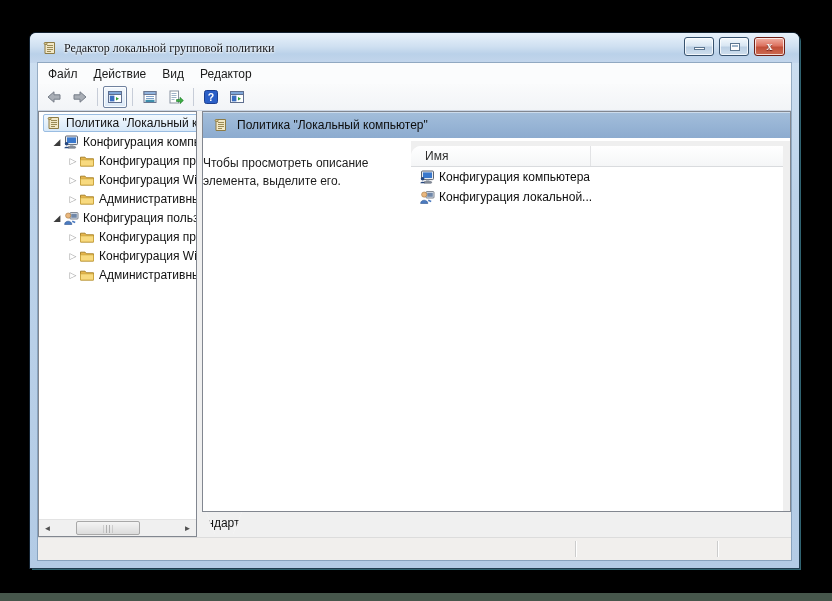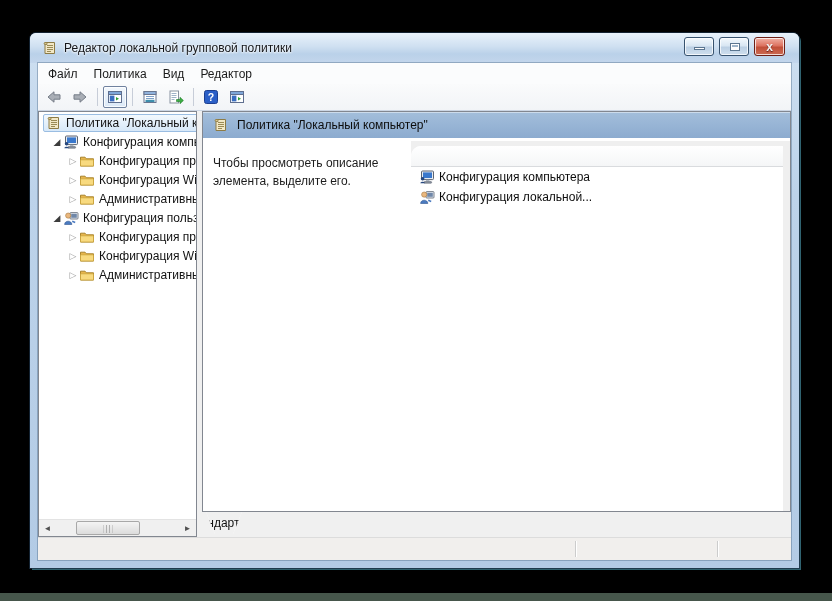--- a/index.html
+++ b/index.html
@@ -9,21 +9,21 @@
   .screen { position:absolute; inset:0; background:#000; }
   .bottom-band { position:absolute; left:0; right:0; bottom:0; height:8px; background:#46564b; }
 
   
   .window { position:absolute; left:30px; top:33px; width:769px; height:535px;
             background:linear-gradient(180deg,#cfe0f1 0%,#bdd3ea 30%,#b3cbe5 100%);
             border-radius:6px 6px 0 0;
             box-shadow:0 0 0 1px rgba(25,45,65,.75), 2px 2px 0 0 rgba(96,198,224,.5); }
   .titlebar { position:absolute; left:0; top:0; right:0; height:30px; display:flex; align-items:center;
               border-radius:6px 6px 0 0;
-              background:linear-gradient(180deg,#e9f2fb 0%,#cfe0f1 45%,#bad1e9 70%,#c3d6ec 100%); }
+              background:linear-gradient(180deg,#e9f2fb 0%,#cfe0f1 45%,#bad1e9 70%,#c3d6ec 100%);font-family:Liberation Serif, serif; }
   .title-icon { width:16px; height:16px; margin-left:12px; flex:0 0 auto; }
   .title-text { margin-left:6px; font-size:12px; color:#14161a; text-shadow:0 0 3px rgba(255,255,255,.9), 0 1px 2px rgba(255,255,255,.9); white-space:nowrap; }
 
   .win-buttons { position:absolute; top:4px; right:14px; display:flex; gap:5px; }
   .win-btn { width:30px; height:19px; border-radius:3px; border:1px solid #38536f; position:relative;
              background:linear-gradient(180deg,#f4f9fd 0%,#d9e7f3 45%,#bcd0e4 55%,#cfdfee 100%);
              box-shadow:inset 0 0 0 1px rgba(255,255,255,.75); }
   .win-btn.close { width:31px; border-color:#6e1f16;
              background:linear-gradient(180deg,#f0b1a5 0%,#dd7361 45%,#c14f39 55%,#cb6a52 100%); }
   .glyph-min { position:absolute; left:9px; bottom:5px; width:11px; height:3px; background:#fdfdfd; border:1px solid #5c7globalThis;
@@ -66,21 +66,21 @@
   .scroll-thumb::before { content:''; position:absolute; left:50%; top:3px; width:9px; height:8px; transform:translateX(-50%);
                   background:repeating-linear-gradient(90deg,#b0b0b0 0 1px,transparent 1px 3px); }
 
   .right-region { position:absolute; left:164px; right:0; top:0; bottom:0; }
   .right-panel { position:absolute; left:0; right:0; top:0; bottom:25px; border:1px solid #828790; background:#fff; overflow:hidden; }
   .rp-header { height:26px; background:linear-gradient(180deg,#a3bedb,#8cabcf); display:flex; align-items:center; padding-left:10px;
                box-shadow:inset 0 1px 0 rgba(255,255,255,.45); }
   .rp-header .t-icon { width:16px; height:16px; }
   .rp-title { margin-left:8px; font-size:12px; color:#0d0d0d; }
   .rp-body { position:absolute; inset:26px 0 0 0; background:#fff; }
-  .rp-desc { position:absolute; left:10px; top:16px; width:200px; font-size:12px; color:#1c1c1c; line-height:18px; }
+  .rp-desc { position:absolute; left:0; top:16px; width:200px; font-size:12px; color:#1c1c1c; line-height:18px; }
   .sheet-bg { position:absolute; left:208px; top:3px; right:0; bottom:0; background:#efefef; }
   .sheet { position:absolute; left:208px; top:8px; right:7px; bottom:0; background:#fff; border-top-left-radius:10px; overflow:hidden; }
   .col-header { height:21px; display:flex; border-bottom:1px solid #d9dbde; background:linear-gradient(180deg,#ffffff,#f5f6f7); }
   .col { font-size:12px; color:#2f2f2f; display:flex; align-items:center; padding-left:14px; }
   .col.first { width:180px; border-right:1px solid #e2e3e5; }
   .list-row { height:20px; display:flex; align-items:center; padding-left:8px; font-size:12px; color:#0d0d0d; white-space:nowrap; }
   .list-row .t-icon { width:16px; height:16px; margin-right:4px; }
 
   
   .tab-row { position:absolute; left:0; right:0; bottom:0; height:25px; background:#f0f0f0; display:flex; padding-left:3px; }
@@ -174,21 +174,21 @@
         <div class="win-btn close">
             <span class="glyph-x">x</span>
           </div>
       </div>
     </div>
 
     <div class="client">
 
       <div class="menubar">
         <span class="menu-item">Файл</span>
-        <span class="menu-item">Политика</span>
+        <span class="menu-item">Действие</span>
         <span class="menu-item">Вид</span>
         <span class="menu-item">Редактор</span>
       </div>
 
       <div class="toolbar">
         <div class="tb-btn">
             <svg width="16" height="16" viewBox="0 0 16 16">
               <use href="#ic-back"></use>
             </svg>
           </div>
@@ -309,20 +309,21 @@
               <svg class="t-icon" viewBox="0 0 16 16">
                   <use href="#ic-scroll"></use>
                 </svg>
               <span class="rp-title">Политика "Локальный компьютер"</span>
             </div>
             <div class="rp-body">
               <div class="rp-desc">Чтобы просмотреть описание элемента, выделите его.</div>
               <div class="sheet-bg"></div>
               <div class="sheet">
                 <div class="col-header">
+                  <div class="col first">Имя</div>
                   <div class="col"></div>
                 </div>
                 <div class="list-row">
                   <svg class="t-icon" viewBox="0 0 16 16">
                       <use href="#ic-computer"></use>
                     </svg>
                   <span>Конфигурация компьютера</span>
                 </div>
                 <div class="list-row">
                   <svg class="t-icon" viewBox="0 0 16 16">

